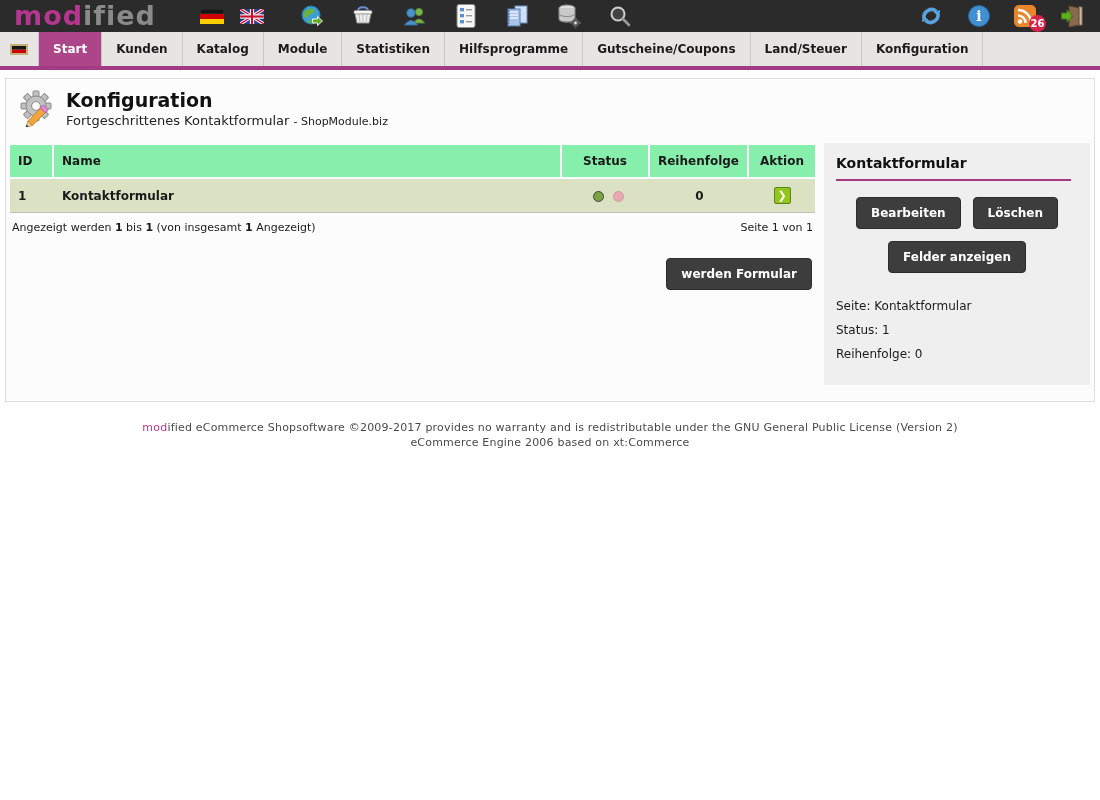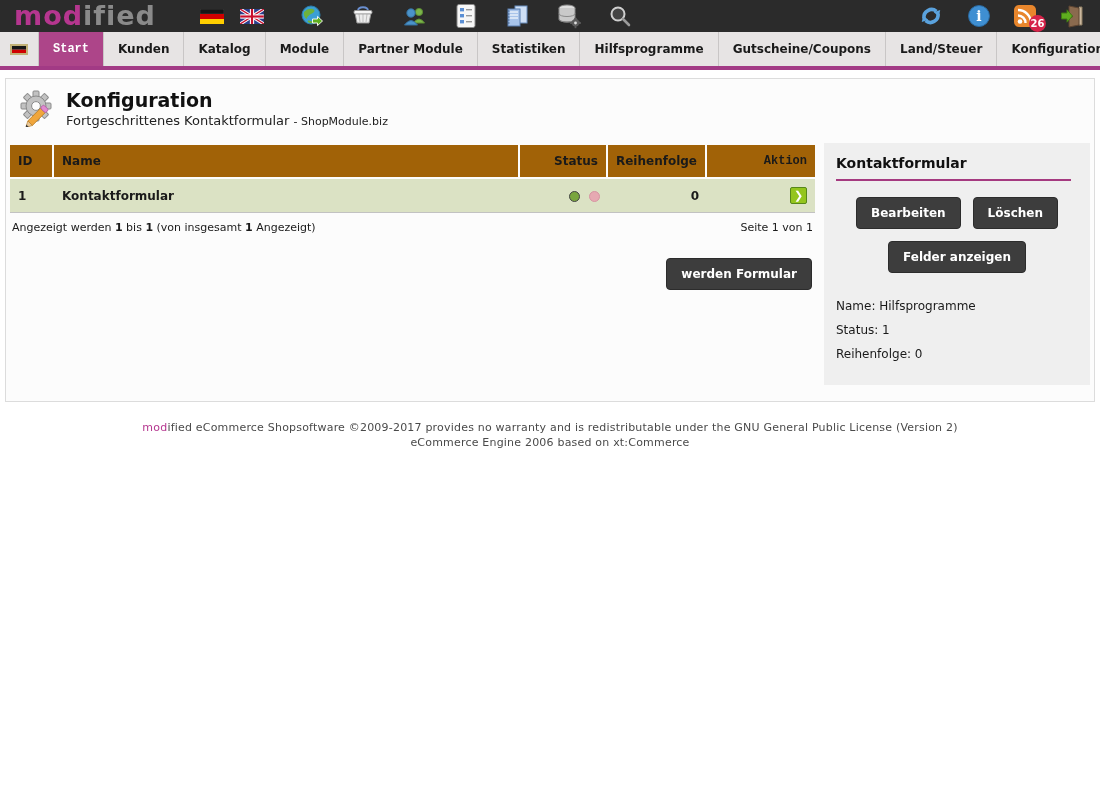--- a/index.html
+++ b/index.html
@@ -21,42 +21,42 @@
   .rss-badge { position:absolute; right:-10px; bottom:-5px; background:#d6244a; color:#fff; font-size:10px;
                font-weight:bold; min-width:17px; height:17px; border-radius:50%; display:flex;
                align-items:center; justify-content:center; }
 
   
   .navbar { background:#e7e4e4; border-bottom:4px solid #a23a85; display:flex; height:38px; align-items:stretch; }
   .nav-flag-cell { display:flex; align-items:center; padding:0 10px; border-right:1px solid #c9c6c6; cursor:pointer; }
   .nav-flag-cell svg { border:2px solid #c2b176; }
   .nav-item { display:flex; align-items:center; padding:0 14px; font-size:12px; font-weight:bold; color:#1a1a1a;
               border-right:1px solid #c9c6c6; cursor:pointer; white-space:nowrap; }
-  .nav-item.active { background:#ad4589; color:#ffffff;font-family:Liberation Mono, monospace; }
+  .nav-item.active { background:#ad4589; color:#ffffff; }
 
   
   .content { margin:8px 5px 0 5px; border:1px solid #dcdcdc; background:#fcfcfc; min-height:296px; padding-bottom:16px; }
   .page-head { display:flex; align-items:flex-start; padding:10px 10px 8px 12px; gap:10px; }
   .page-title { font-size:19px; font-weight:bold; color:#111; line-height:22px; }
   .page-subtitle { font-size:13px; color:#222; margin-top:2px; }
   .page-subtitle .suffix { font-size:11px; }
 
   .main-row { display:flex; align-items:flex-start; padding:4px 4px 0 4px; gap:9px; }
   .table-area { flex:1; }
   table.grid { width:100%; border-collapse:separate; border-spacing:0 2px; }
-  table.grid th { background:#a16207; font-size:12px; font-weight:bold; color:#1a1a1a; text-align:left;
+  table.grid th { background:#86efac; font-size:12px; font-weight:bold; color:#1a1a1a; text-align:left;
                   padding:9px 8px; border-right:2px solid #fcfcfc; }
   table.grid th:last-child { border-right:none; }
-  table.grid th.r, table.grid td.r { text-align:right;margin-top:39px; }
+  table.grid th.r, table.grid td.r { text-align:center;margin-top:39px; }
   table.grid td { background:#dbe2c4; font-size:12px; font-weight:bold; color:#1a1a1a;
                   padding:8px 8px; border-bottom:1px solid #c2c2c2; }
   .col-id { width:44px; }
   .col-status { width:88px; }
   .col-order { width:92px; }
-  .col-action { width:108px;font-family:Liberation Mono, monospace; }
+  .col-action { width:66px; }
   .dot { display:inline-block; width:11px; height:11px; border-radius:50%; margin-left:5px; vertical-align:middle; }
   .dot-green { background:#79a53e; border:1px solid #444; }
   .dot-pink { background:#e6a9b2; border:1px solid #d795a2; }
   .arrow-btn { display:inline-flex; width:17px; height:17px; background:#94c51d; border:1px solid #57871a;
                border-radius:2px; color:#fff; font-weight:bold; font-size:11px; align-items:center;
                justify-content:center; cursor:pointer; }
   .pager-row { display:flex; justify-content:space-between; font-size:11px; color:#1a1a1a; padding:6px 2px 0 2px; }
   .pager-row b { font-weight:bold; }
   .newform-row { display:flex; justify-content:flex-end; margin-top:24px; padding-right:3px; }
   .dark-btn { background:#3d3d3d; border:1px solid #2c2c2c; color:#fff; font-weight:bold; font-size:12px;
@@ -205,21 +205,20 @@
     <svg width="18" height="11">
         <rect width="18" height="3.7" fill="#161616"></rect>
         <rect y="3.7" width="18" height="3.7" fill="#d00000"></rect>
         <rect y="7.4" width="18" height="3.6" fill="#ffce00"></rect>
       </svg>
   </span>
   <span class="nav-item active">Start</span>
   <span class="nav-item">Kunden</span>
   <span class="nav-item">Katalog</span>
   <span class="nav-item">Module</span>
-  <span class="nav-item">Partner Module</span>
   <span class="nav-item">Statistiken</span>
   <span class="nav-item">Hilfsprogramme</span>
   <span class="nav-item">Gutscheine/Coupons</span>
   <span class="nav-item">Land/Steuer</span>
   <span class="nav-item">Konfiguration</span>
 
 </div>
 
 <div class="content">
 
@@ -294,21 +293,21 @@
       <h3>Kontaktformular</h3>
       <div class="rule"></div>
       <div class="sb-btn-row">
         <button class="dark-btn">Bearbeiten</button>
         <button class="dark-btn">Löschen</button>
       </div>
       <div class="sb-btn-row">
         <button class="dark-btn">Felder anzeigen</button>
       </div>
       <div class="sb-details">
-        <div>Name: Hilfsprogramme</div>
+        <div>Seite: Kontaktformular</div>
         <div>Status: 1</div>
         <div>Reihenfolge: 0</div>
       </div>
     </div>
   </div>
 </div>
 
 <div class="footer">
   <div><span class="p1">mod</span><span>ified eCommerce Shopsoftware ©2009-2017 provides no warranty and is redistributable under the GNU General Public License (Version 2)</span></div>
   <div>eCommerce Engine 2006 based on xt:Commerce</div>

